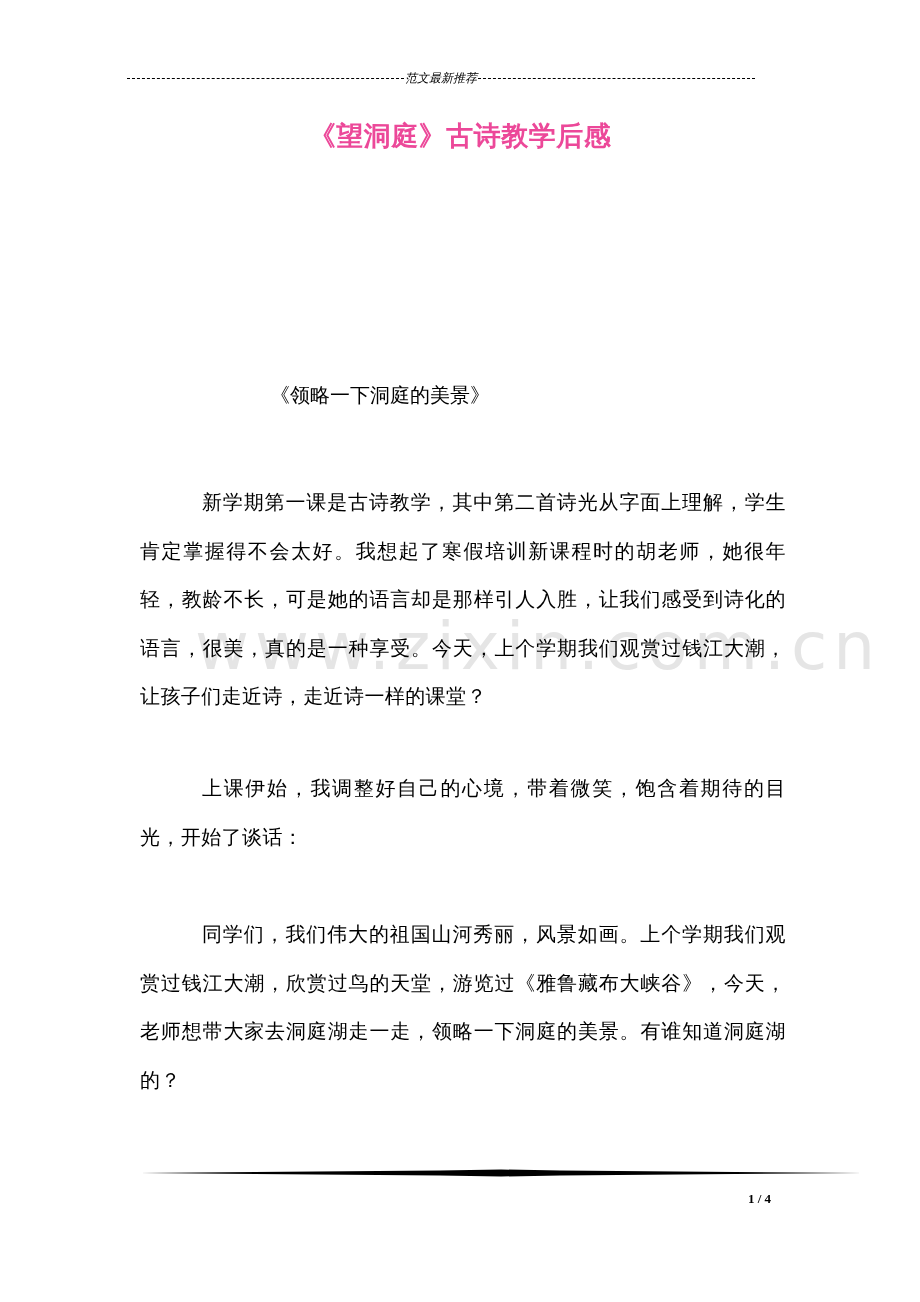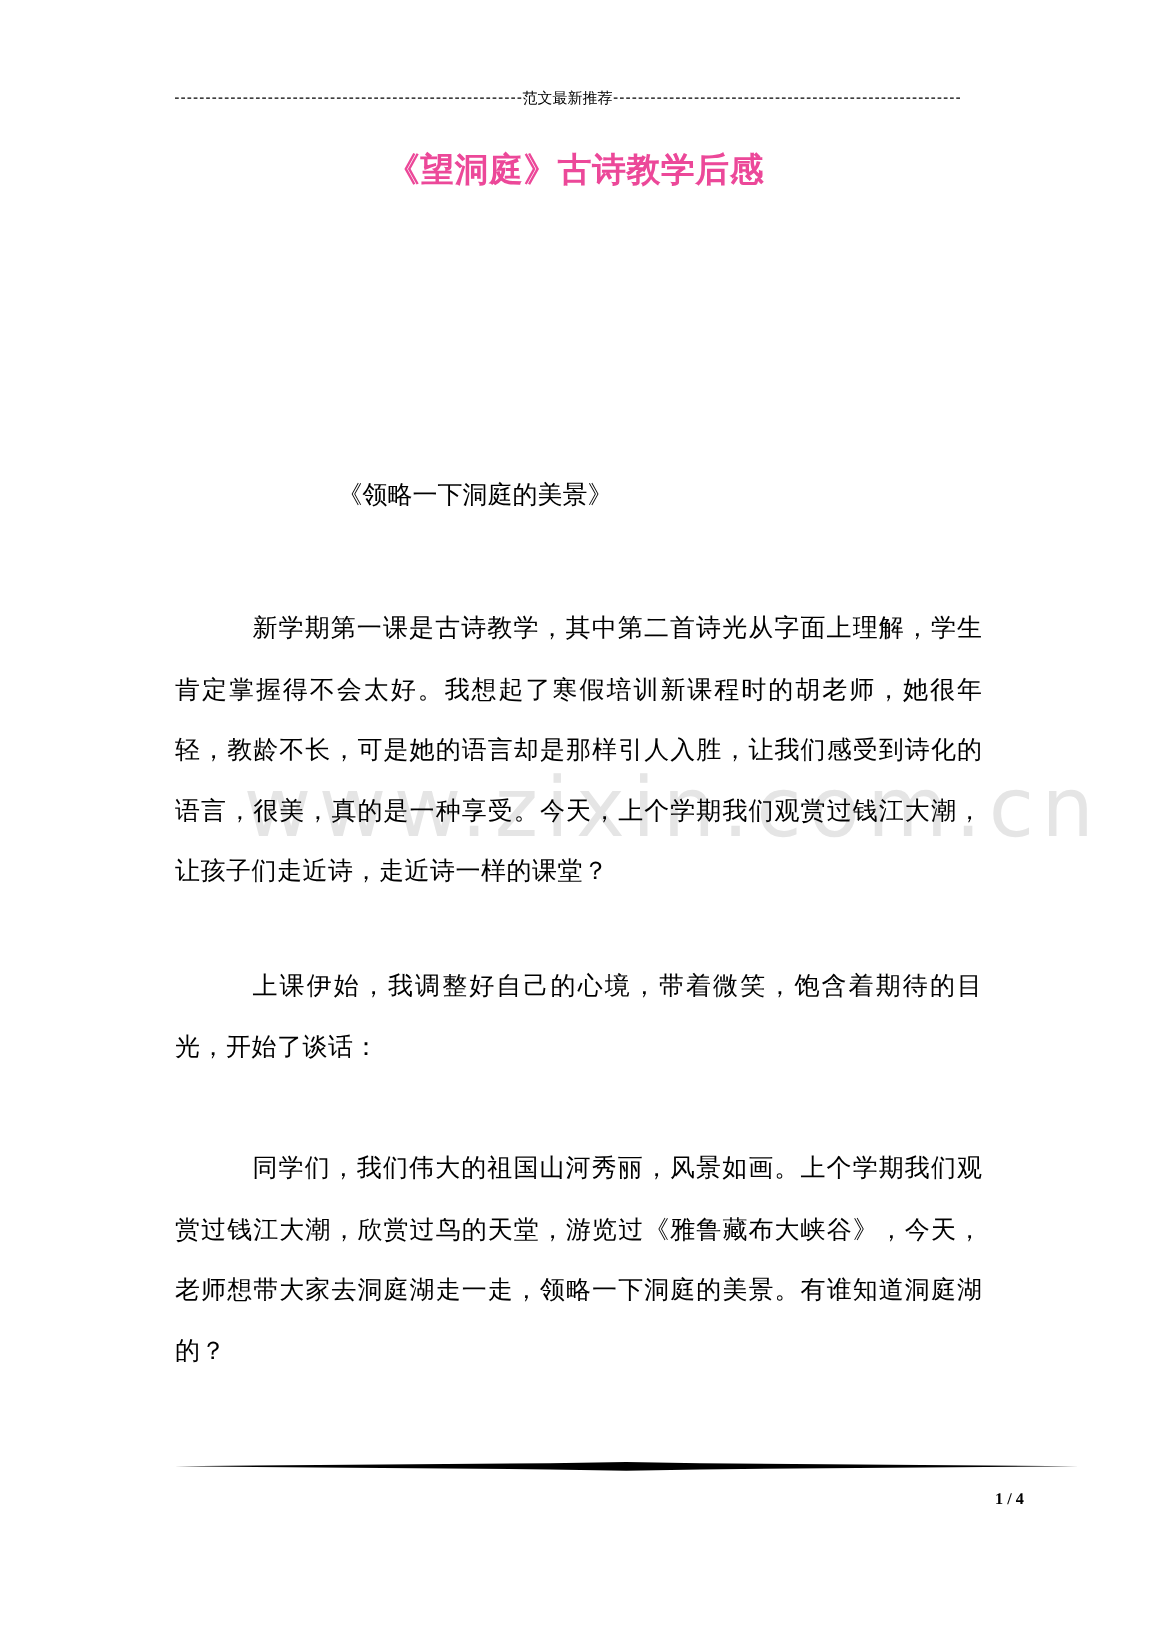--- a/index.html
+++ b/index.html
@@ -11,28 +11,29 @@
       width: 920px;
       height: 1302px;
       position: relative;
       overflow: hidden;
       font-family: "DejaVu Serif", "Liberation Serif", serif;
       color: #000000;
     }
     .header-line {
       position: absolute;
       top: 68px;
-      left: 140px;
+      left: 127px;
       width: 628px;
       height: 20px;
       display: flex;
       align-items: center;
       font-family: "DejaVu Sans", "Liberation Sans", sans-serif;
       font-size: 12px;
       color: #000;
+      font-style: italic;
     }
     .header-line .dash {
       flex: 1;
       border-top: 1px dashed #000;
       height: 0;
       margin-top: 1px;
     }
     .header-line .label {
       padding: 0 1px;
       white-space: nowrap;
@@ -90,21 +91,20 @@
       height: 10px;
     }
     .page-num {
       position: absolute;
       top: 1191px;
       left: 748px;
       font-size: 13px;
       font-weight: bold;
       font-family: "Liberation Serif", "DejaVu Serif", serif;
       white-space: nowrap;
-      margin-left: 48px;
     }
   </style>
 </head>
 <body>
 
 <div class="header-line">
   <span class="dash"></span>
   <span class="label">范文最新推荐</span>
   <span class="dash"></span>
 </div>

